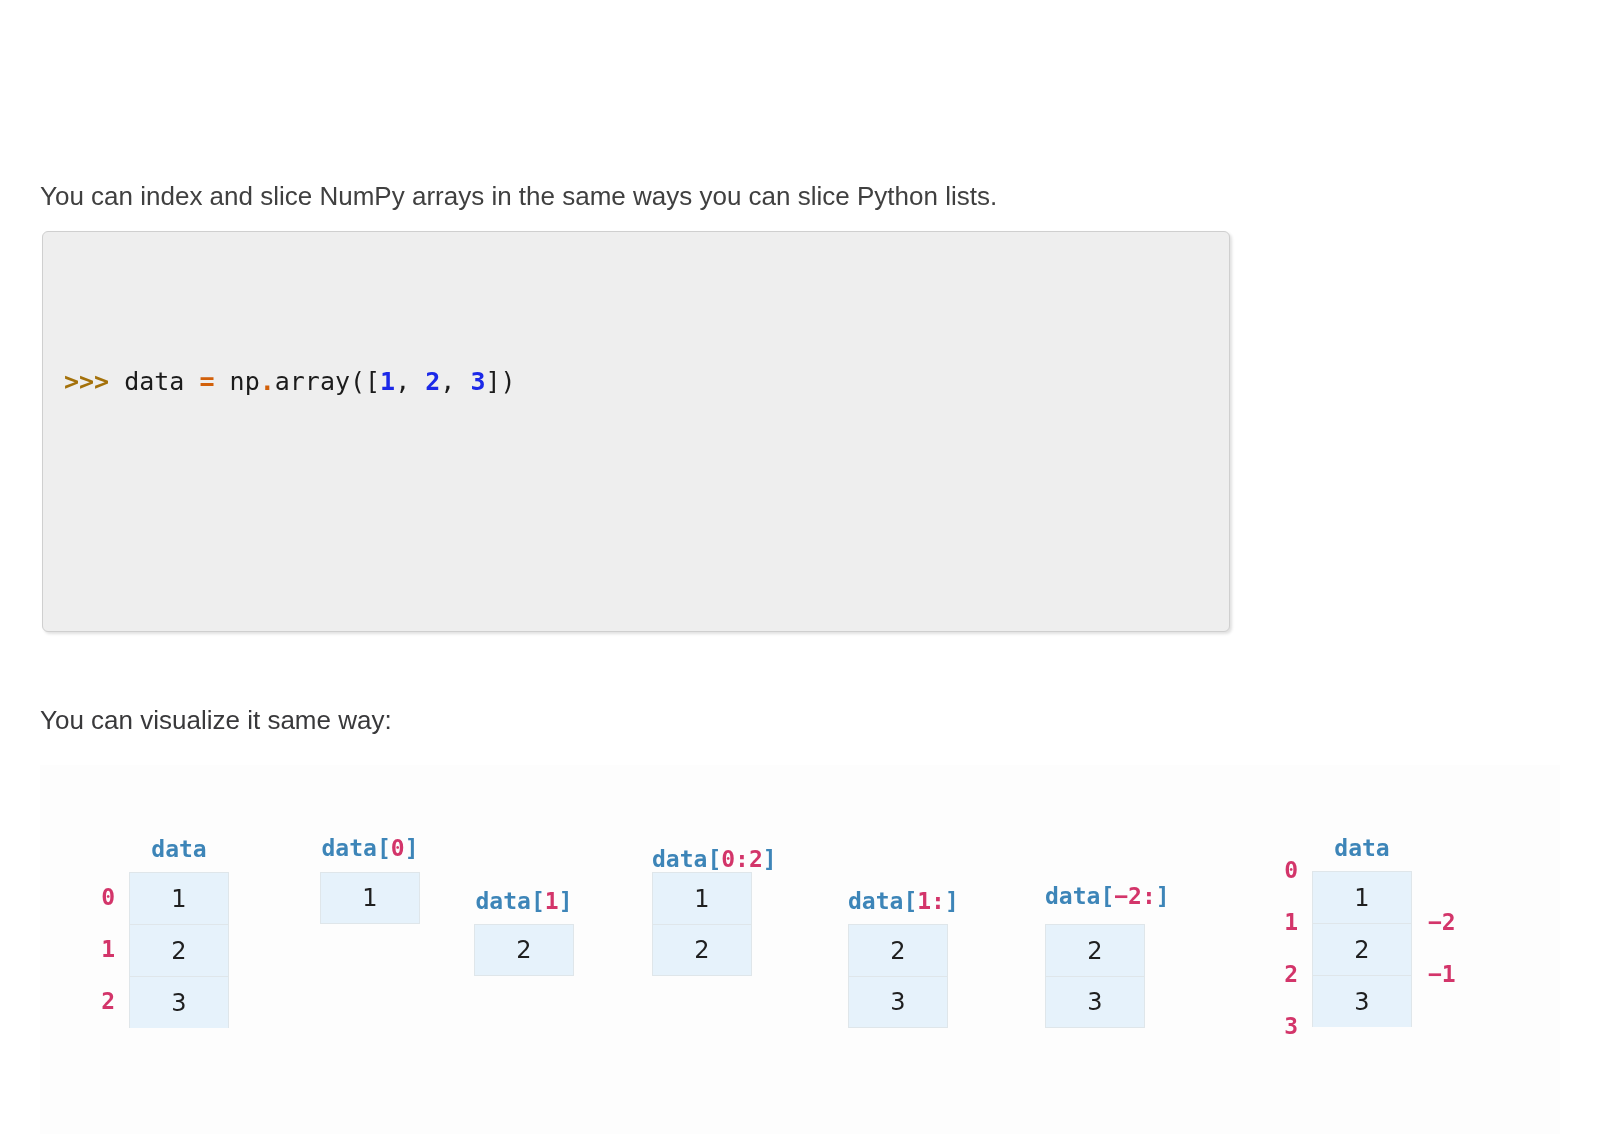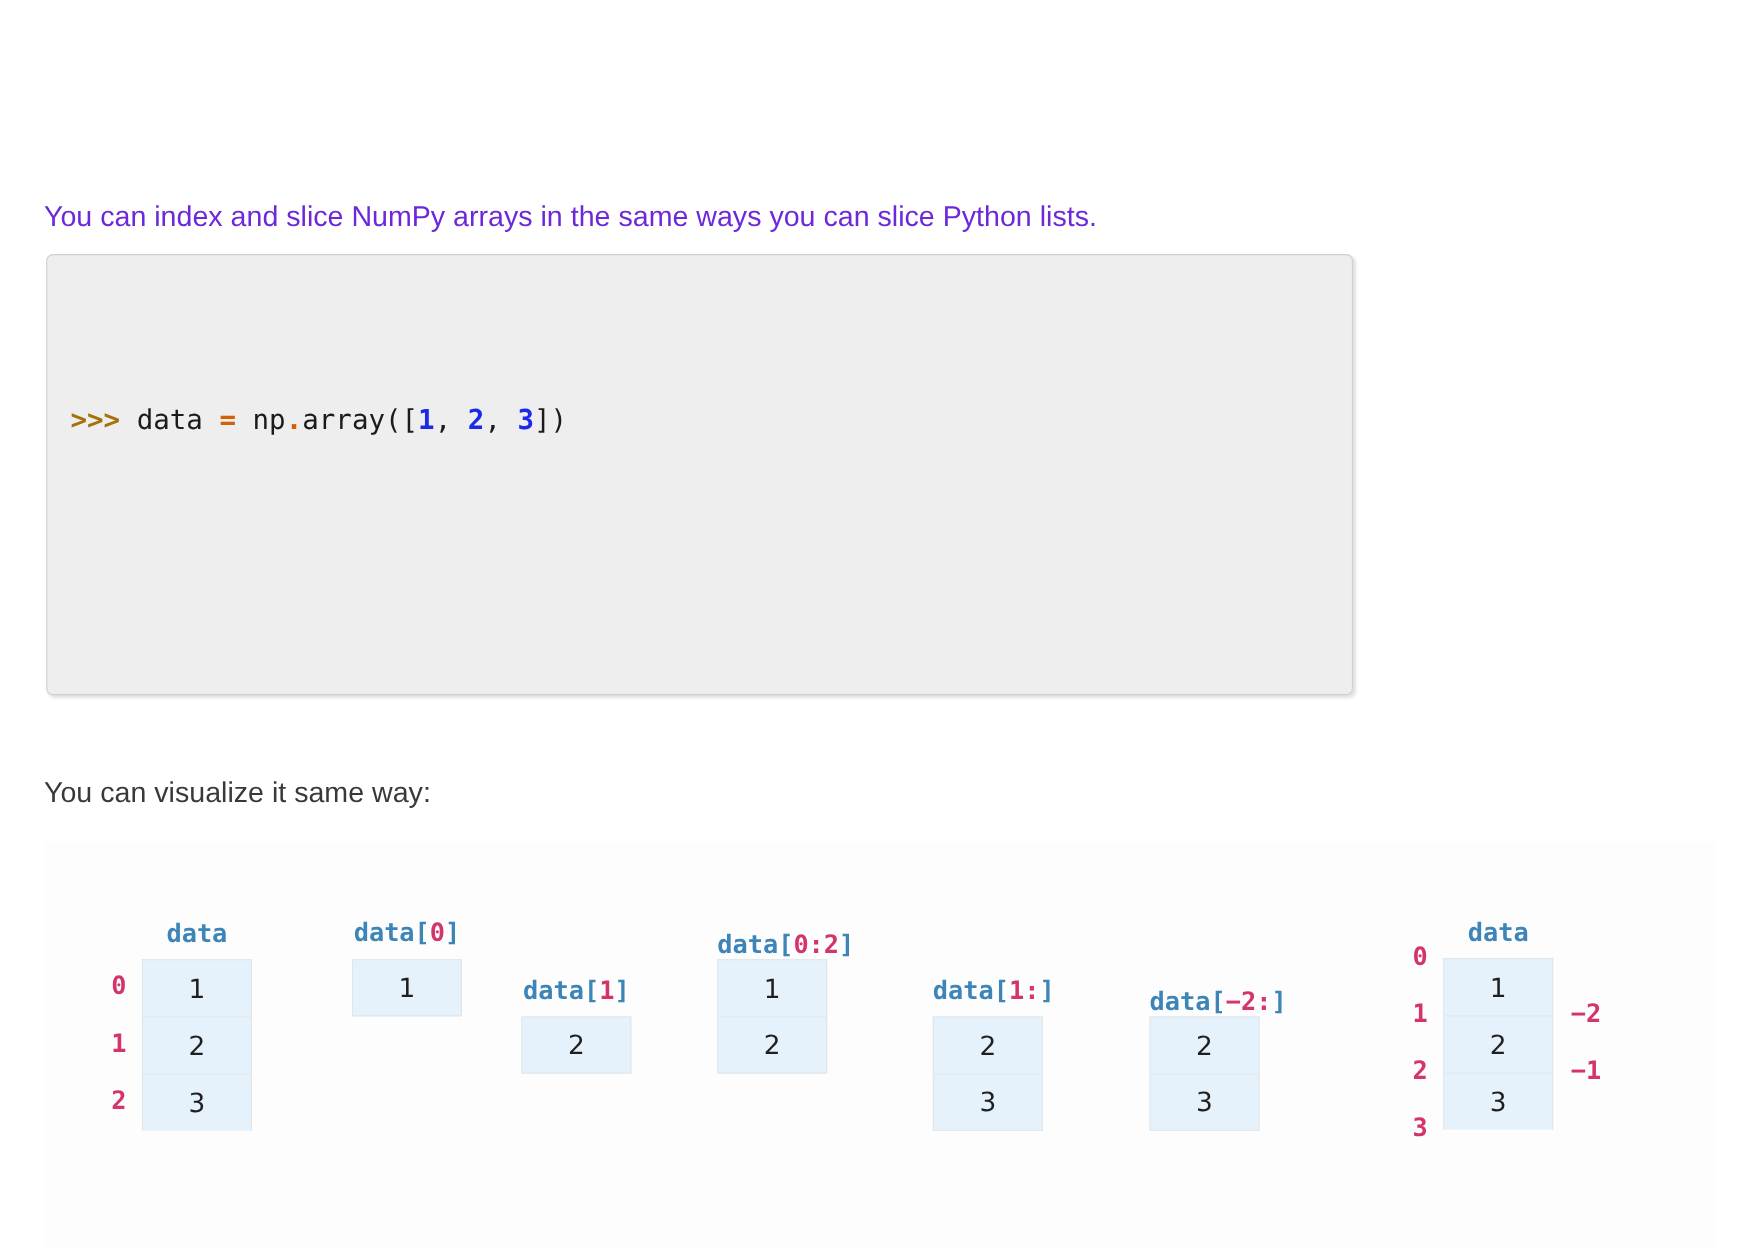--- a/index.html
+++ b/index.html
@@ -37,21 +37,21 @@
     font-family: "Liberation Sans", sans-serif;
     white-space: nowrap;
   }
 
   .intro-text {
     position: absolute;
     left: 40px;
     top: 152px;
     font-size: 26px;
     line-height: 36px;
-    color: #6d28d9;
+    color: #404040;
     white-space: nowrap;
   }
 
   .visualize-text {
     position: absolute;
     left: 40px;
     top: 676px;
     font-size: 26px;
     line-height: 36px;
     color: #39393b;
@@ -218,21 +218,21 @@
         </div>
       </div>
       <div class="col" style="left: 808px; width: 100px;">
         <div class="col-label" style="top: 123px;"><span>data[</span><span class="ix">1:</span><span>]</span></div>
         <div class="cells" style="top: 159px; width: 100px;">
           <div class="cell">2</div>
           <div class="cell">3</div>
         </div>
       </div>
       <div class="col" style="left: 1005px; width: 100px;">
-        <div class="col-label" style="top: 133px;"><span>data[</span><span class="ix">−2:</span><span>]</span></div>
+        <div class="col-label" style="top: 118px;"><span>data[</span><span class="ix">−2:</span><span>]</span></div>
         <div class="cells" style="top: 159px; width: 100px;">
           <div class="cell">2</div>
           <div class="cell">3</div>
         </div>
       </div>
       <div class="col" style="left: 1272px; width: 100px;">
         <div class="col-label" style="top: 70px;"><span>data</span></div>
         <div class="cells" style="top: 106px; width: 100px;">
           <div class="cell">1</div>
           <div class="cell">2</div>

